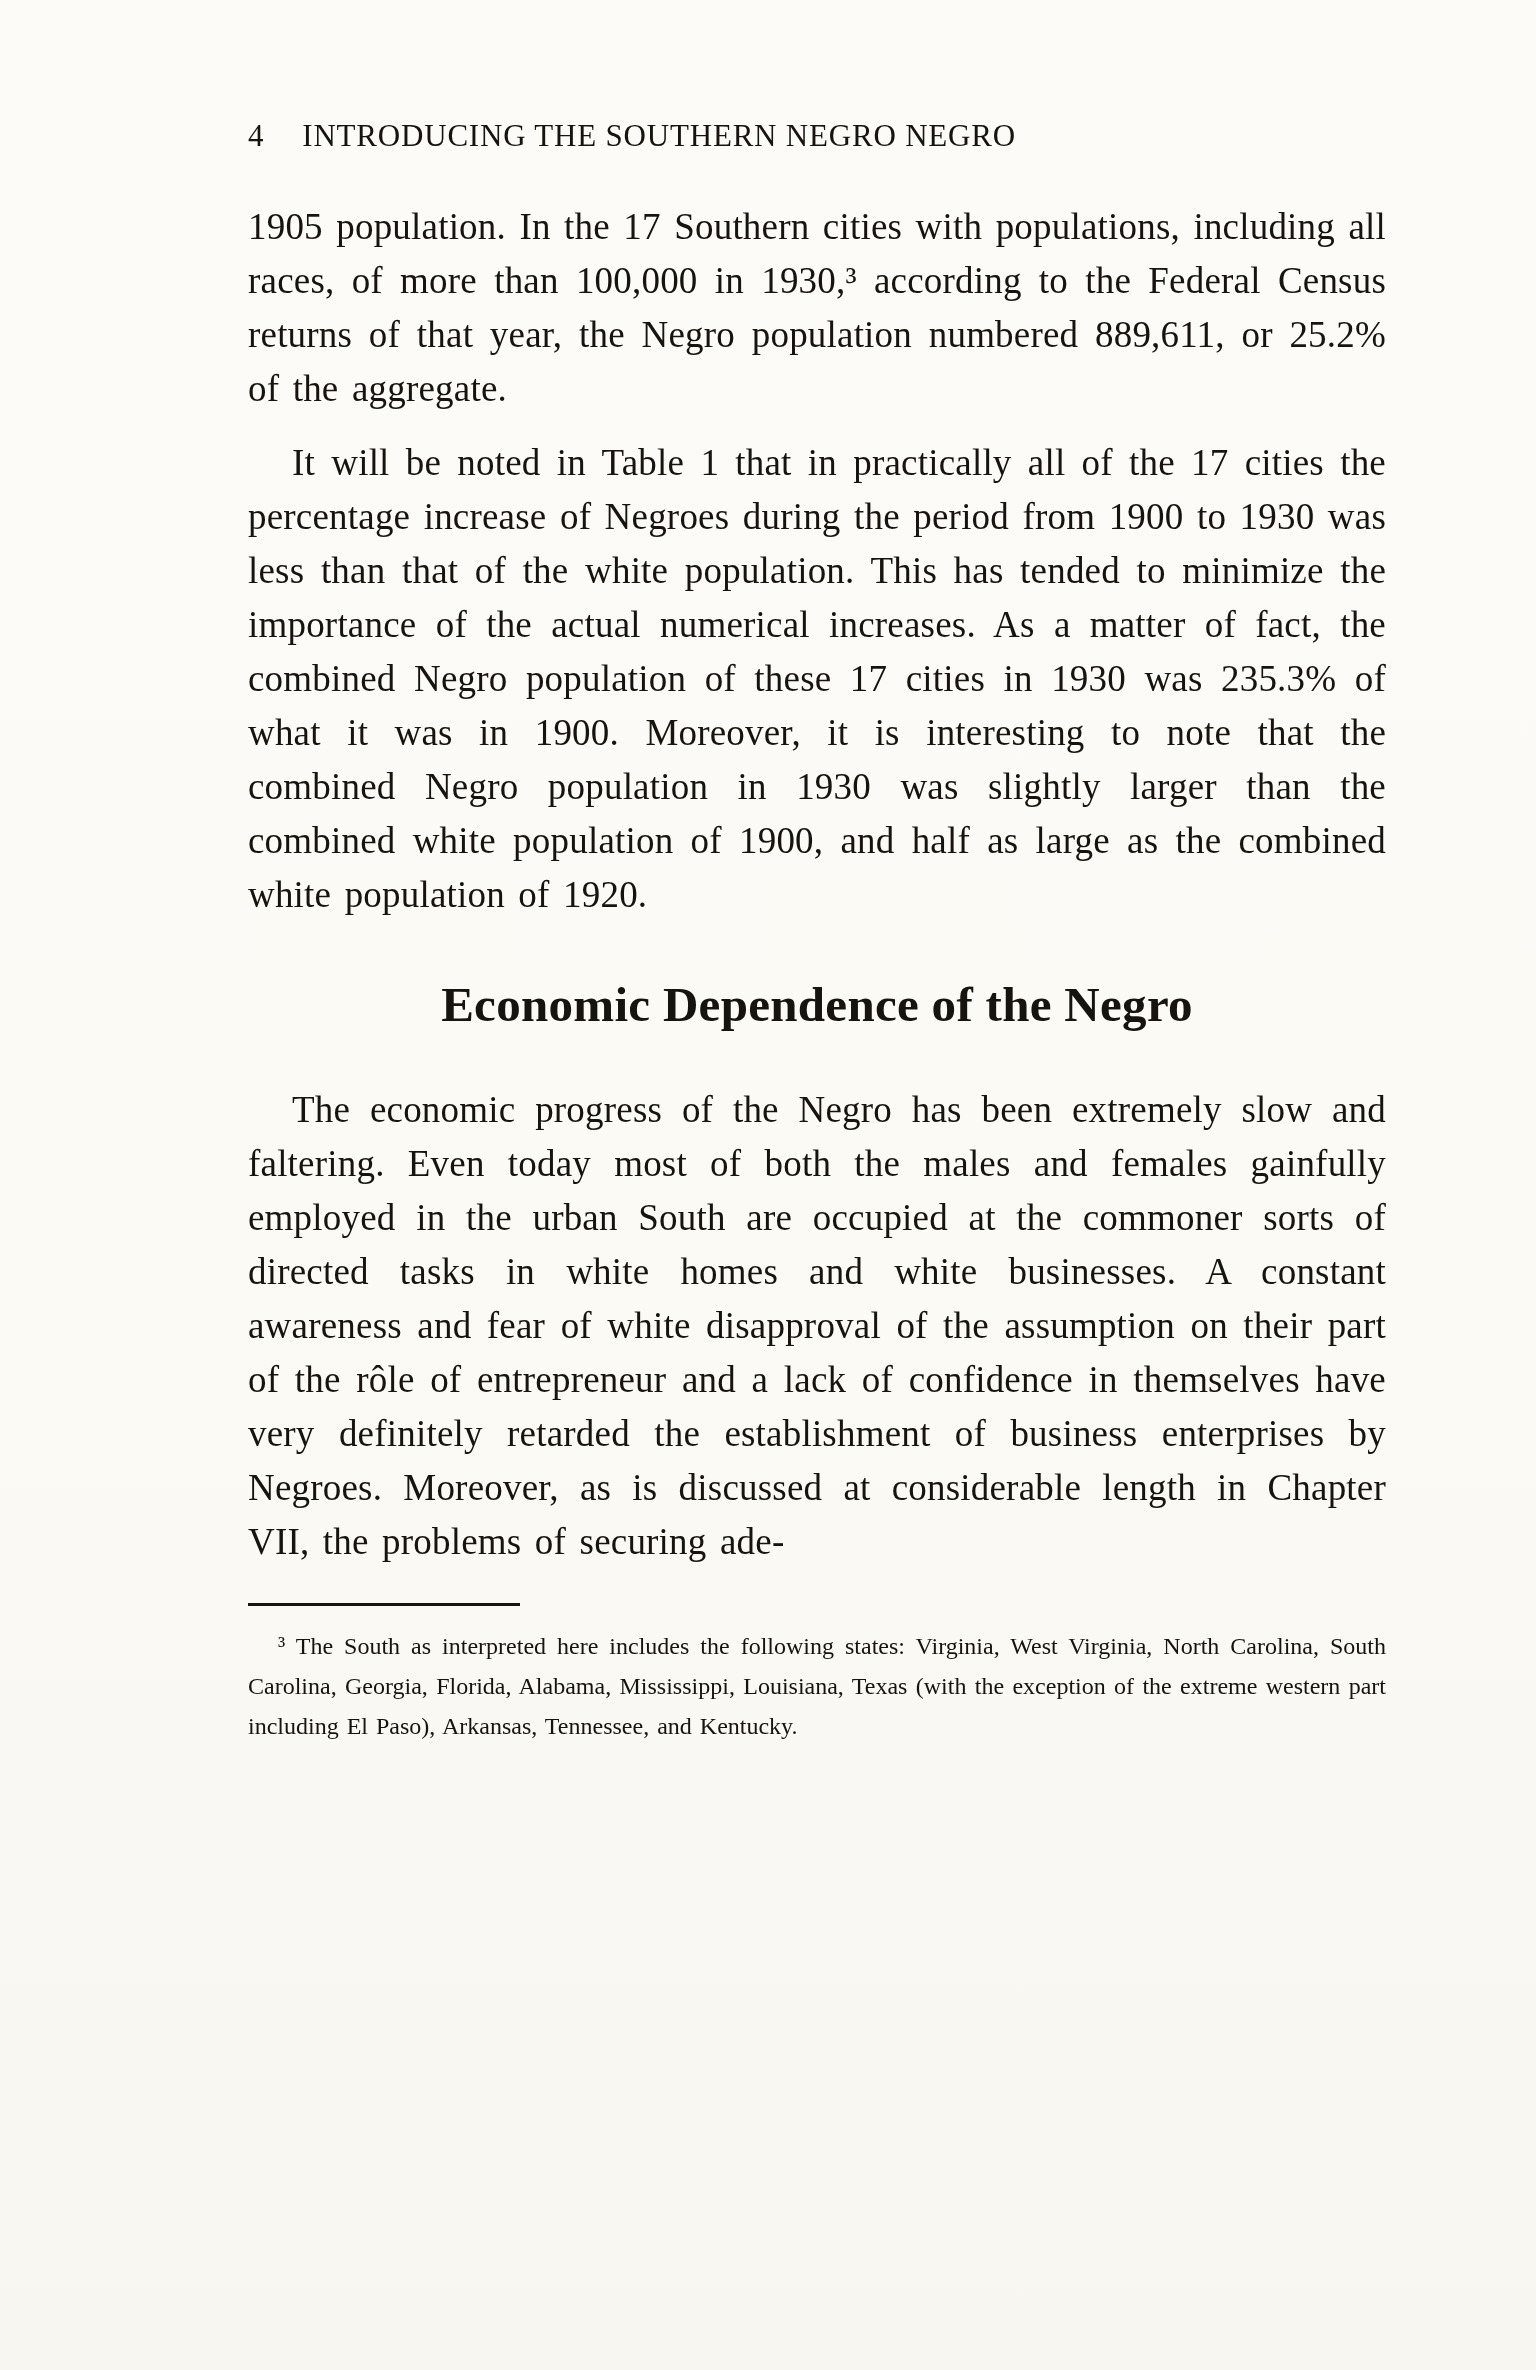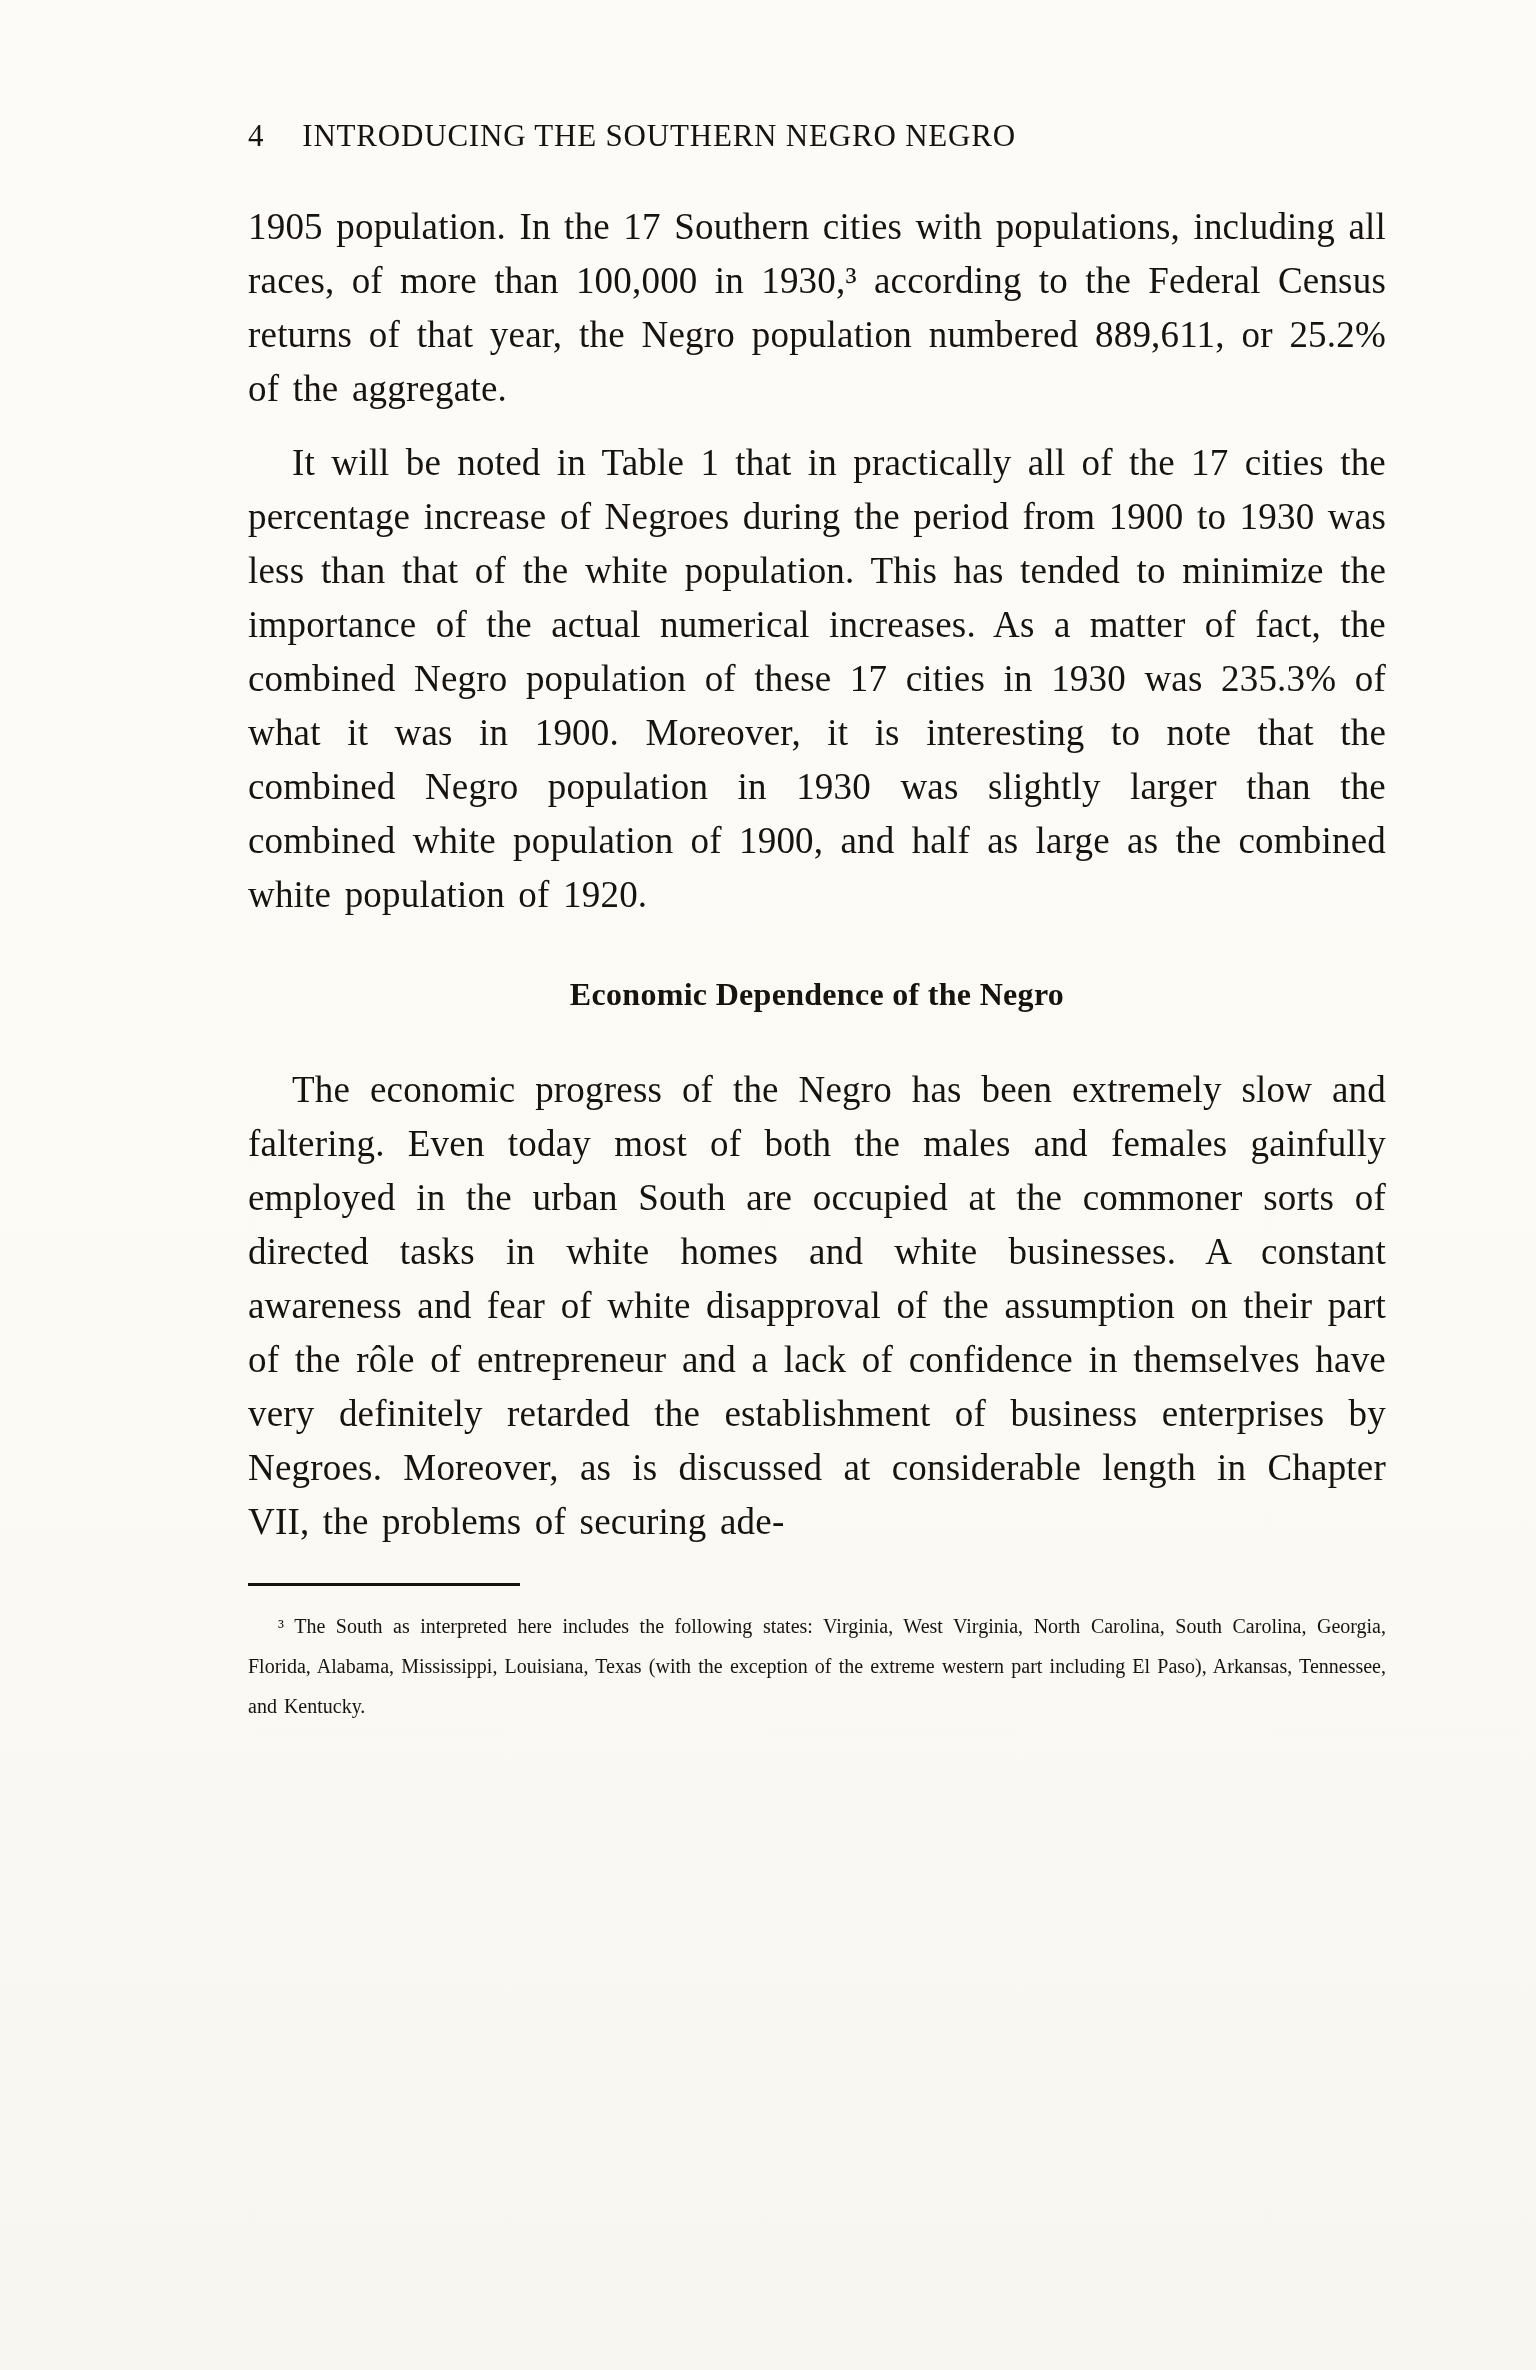--- a/index.html
+++ b/index.html
@@ -34,37 +34,37 @@
     text-align: justify;
     word-spacing: 4px;
     letter-spacing: 0.2px;
     margin: 0;
   }
   .body-text .para.indented {
     text-indent: 44px;
     margin-top: 20px;
   }
   .section-heading {
-    font-size: 32px;
+    font-size: 49px;
     font-weight: bold;
     text-align: center;
     letter-spacing: 0.3px;
     margin: 54px 0 50px 0;
   }
   .footnote-block {
     margin-top: 34px;
   }
   .footnote-rule {
     width: 272px;
     height: 3px;
     background: #17130e;
     margin: 0 0 20px 0;
   }
   .footnote {
-    font-size: 20px;
+    font-size: 24px;
     line-height: 40px;
     text-align: justify;
     text-indent: 30px;
     word-spacing: 2px;
     margin: 0;
   }
 </style>
 </head>
 <body>
 

